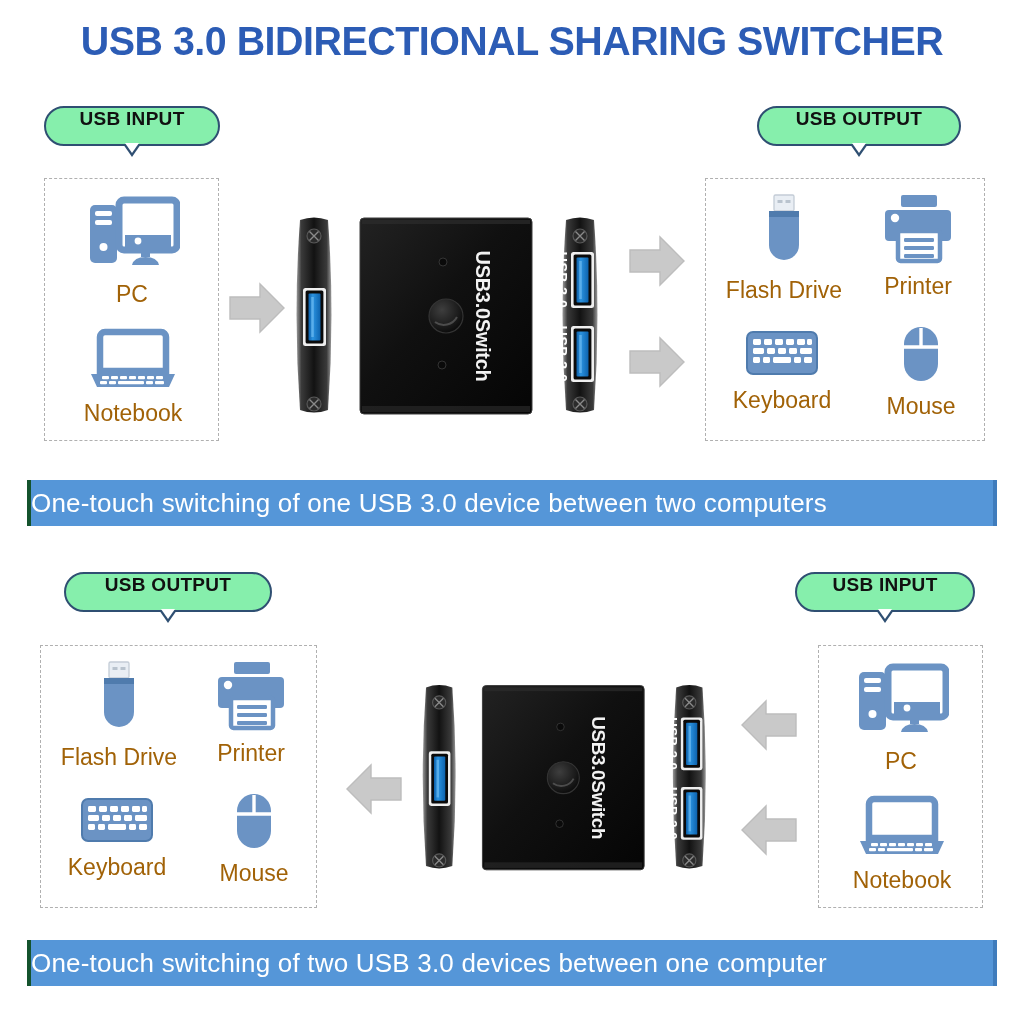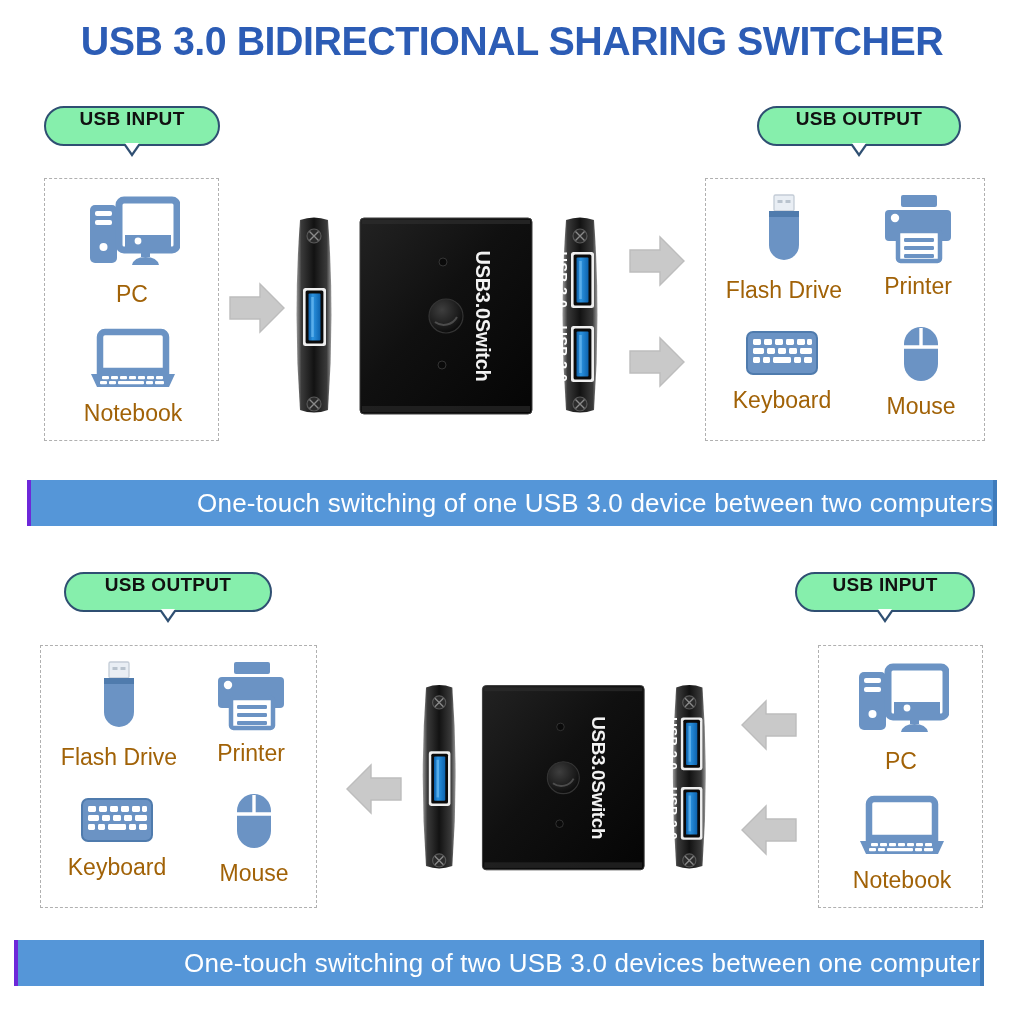--- a/index.html
+++ b/index.html
@@ -104,31 +104,30 @@
   
   .arrow { position: absolute; }
 
   
   .device { position: absolute; }
 
   
   .banner {
     position: absolute;
     background: #5596d8;
-    border-left: 4px solid #6d28d9;
+    border-left: 4px solid #14532d;
     border-right: 4px solid #3f7cbc;
     display: flex;
     align-items: center;
-    justify-content: flex-end;
+    justify-content: flex-start;
     color: #ffffff;
     font-size: 26px;
     font-family: "Liberation Sans Narrow", "Liberation Sans", sans-serif;
     letter-spacing: 0.2px;
     white-space: nowrap;
-    padding-left: 44px;
   }
 </style>
 </head>
 <body>
 
 <div id="page">
 
   <div class="title">USB 3.0 BIDIRECTIONAL SHARING SWITCHER</div>
 
   <div class="bubble" style="left:44px; top:106px; width:176px;">
@@ -561,17 +560,17 @@
             <rect x="31" y="55" width="26" height="3.2" rx="1"></rect>
             <rect x="59" y="55" width="7" height="3.2" rx="1"></rect>
             <rect x="68" y="55" width="9" height="3.2" rx="1"></rect>
           </g>
         </svg>
       </span>
       <span class="cap">Notebook</span>
     </div>
   </div>
 
-  <div class="banner" style="left:14px; top:940px; width:970px; height:46px;">
+  <div class="banner" style="left:27px; top:940px; width:970px; height:46px;">
     <span>One-touch switching of two USB 3.0 devices between one computer</span>
   </div>
 
 </div>
 
 </body></html>

